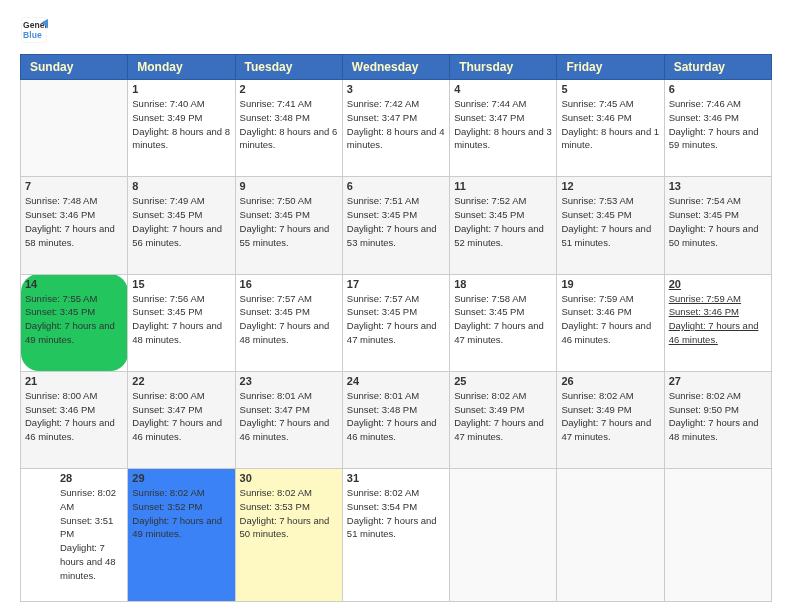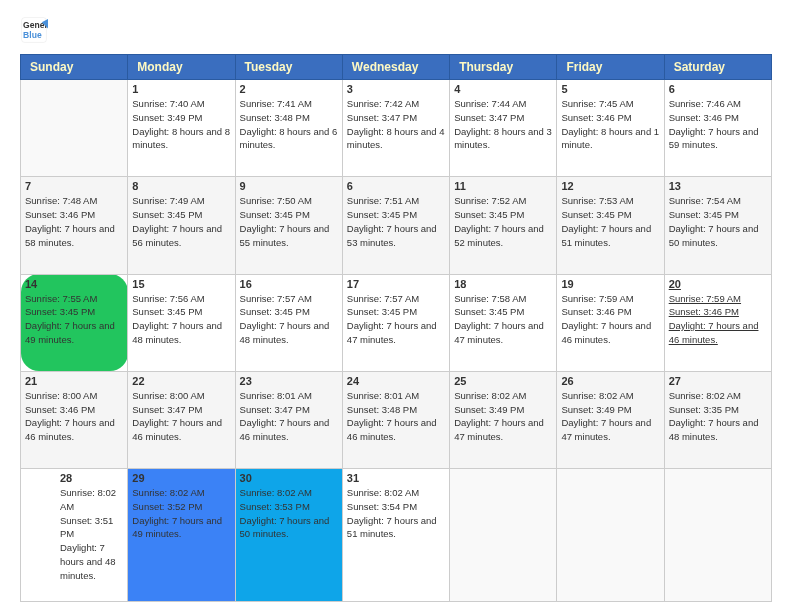--- a/index.html
+++ b/index.html
@@ -233,33 +233,33 @@
           <td style="background: rgb(245, 245, 245); margin-top: 32px;">
             <span class="day-num">25</span>
             <div class="day-info"><span>Sunrise: 8:02 AM</span><br><span>Sunset: 3:49 PM</span><br><span>Daylight: 7 hours and 47 minutes.</span></div>
           </td>
           <td style="background: rgb(245, 245, 245);">
             <span class="day-num">26</span>
             <div class="day-info"><span>Sunrise: 8:02 AM</span><br><span>Sunset: 3:49 PM</span><br><span>Daylight: 7 hours and 47 minutes.</span></div>
           </td>
           <td style="background: rgb(245, 245, 245);">
             <span class="day-num">27</span>
-            <div class="day-info"><span>Sunrise: 8:02 AM</span><br><span>Sunset: 3:35 PM</span><br><span>Daylight: 7 hours and 48 minutes.</span></div>
+            <div class="day-info"><span>Sunrise: 8:02 AM</span><br><span>Sunset: 9:50 PM</span><br><span>Daylight: 7 hours and 48 minutes.</span></div>
           </td>
         </tr>
         <tr>
           <td style="background: rgb(255, 255, 255); padding-left: 39px;">
             <span class="day-num">28</span>
             <div class="day-info"><span>Sunrise: 8:02 AM</span><br><span>Sunset: 3:51 PM</span><br><span>Daylight: 7 hours and 48 minutes.</span></div>
           </td>
           <td style="background: #3b82f6;">
             <span class="day-num">29</span>
             <div class="day-info"><span>Sunrise: 8:02 AM</span><br><span>Sunset: 3:52 PM</span><br><span>Daylight: 7 hours and 49 minutes.</span></div>
           </td>
-          <td style="background: #0ea5e9; margin-left: 27px;">
+          <td style="background: #fef9c3; margin-left: 27px;">
             <span class="day-num">30</span>
             <div class="day-info"><span>Sunrise: 8:02 AM</span><br><span>Sunset: 3:53 PM</span><br><span>Daylight: 7 hours and 50 minutes.</span></div>
           </td>
           <td style="background: rgb(255, 255, 255);">
             <span class="day-num">31</span>
             <div class="day-info"><span>Sunrise: 8:02 AM</span><br><span>Sunset: 3:54 PM</span><br><span>Daylight: 7 hours and 51 minutes.</span></div>
           </td>
           <td class="empty"></td>
           <td class="empty"></td>
           <td class="empty"></td>

